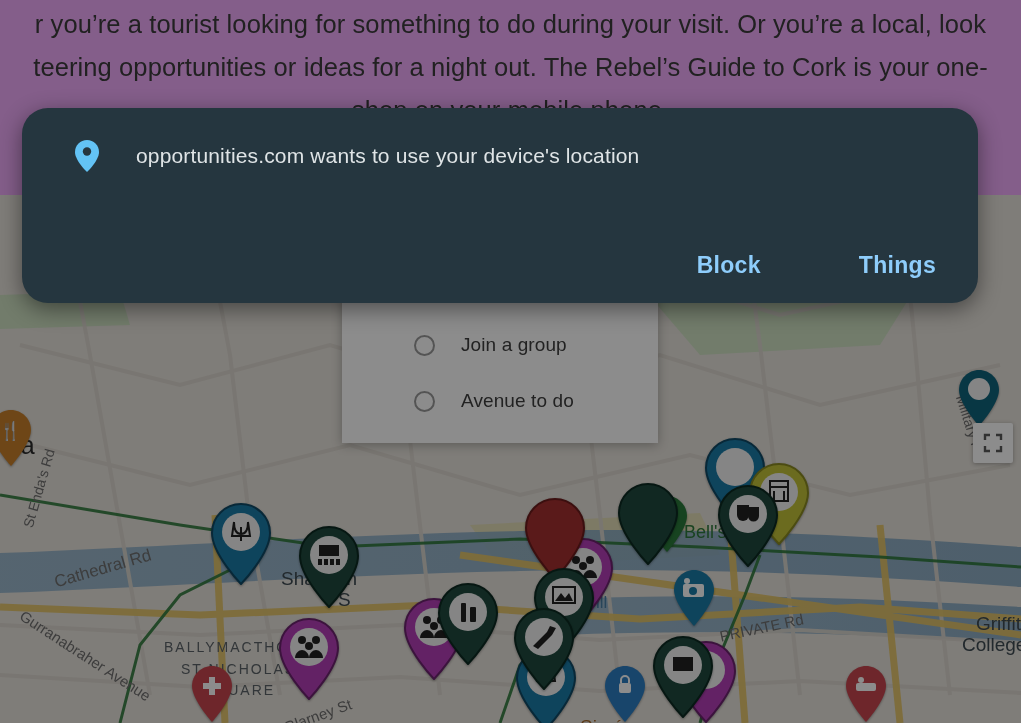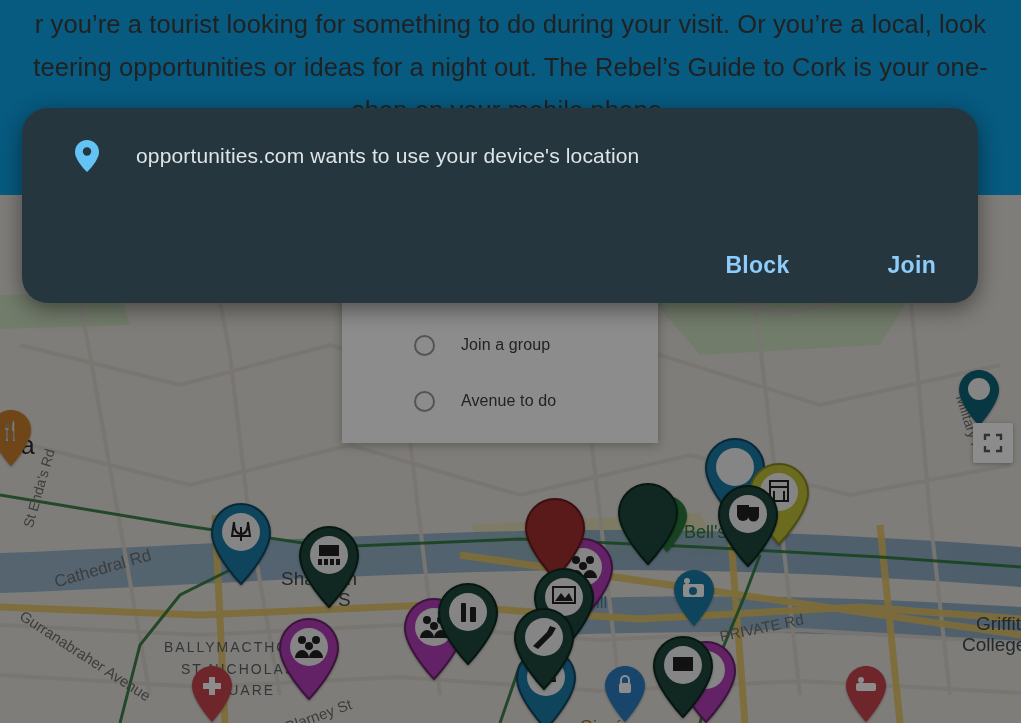--- a/index.html
+++ b/index.html
@@ -18,21 +18,21 @@
     width: 1021px;
     height: 723px;
     overflow: hidden;
     background: #ffffff;
   }
 
   
   #page-layer {
     position: absolute;
     inset: 0;
-    background: #0ea5e9;
+    background: #f0abfc;
     text-decoration: underline;
   }
 
   
   #hero-copy {
     position: absolute;
     left: -62px;
     top: 0;
     width: 1145px;
     text-align: center;
@@ -117,21 +117,21 @@
   }
   .radio-mark {
     width: 21px;
     height: 21px;
     border: 2px solid #9a9a9a;
     border-radius: 50%;
     margin-right: 26px;
     flex: none;
   }
   .radio-label {
-    font-size: 16px;
+    font-size: 19px;
     color: #3f3f3f;
     letter-spacing: .1px;
     white-space: nowrap;
   }
 
   
   #scrim {
     position: absolute;
     inset: 0;
     background: rgba(0,0,0,.45);
@@ -510,17 +510,17 @@
       <span id="location-pin-icon">
         <svg viewBox="0 0 26 32">
           <path d="M13 0C6.4 0 1 5.4 1 12c0 8.8 12 20 12 20s12-11.2 12-20C25 5.4 19.6 0 13 0z" fill="#63c3f5"></path>
           <circle cx="13" cy="11.5" r="4.2" fill="#25363f"></circle>
         </svg>
       </span>
       <span id="dialog-message">opportunities.com wants to use your device's location</span>
     </div>
     <div id="dialog-actions">
       <button class="dialog-btn">Block</button>
-      <button class="dialog-btn">Join</button>
+      <button class="dialog-btn">Things</button>
     </div>
   </div>
 
 </div>
 
 </body></html>

